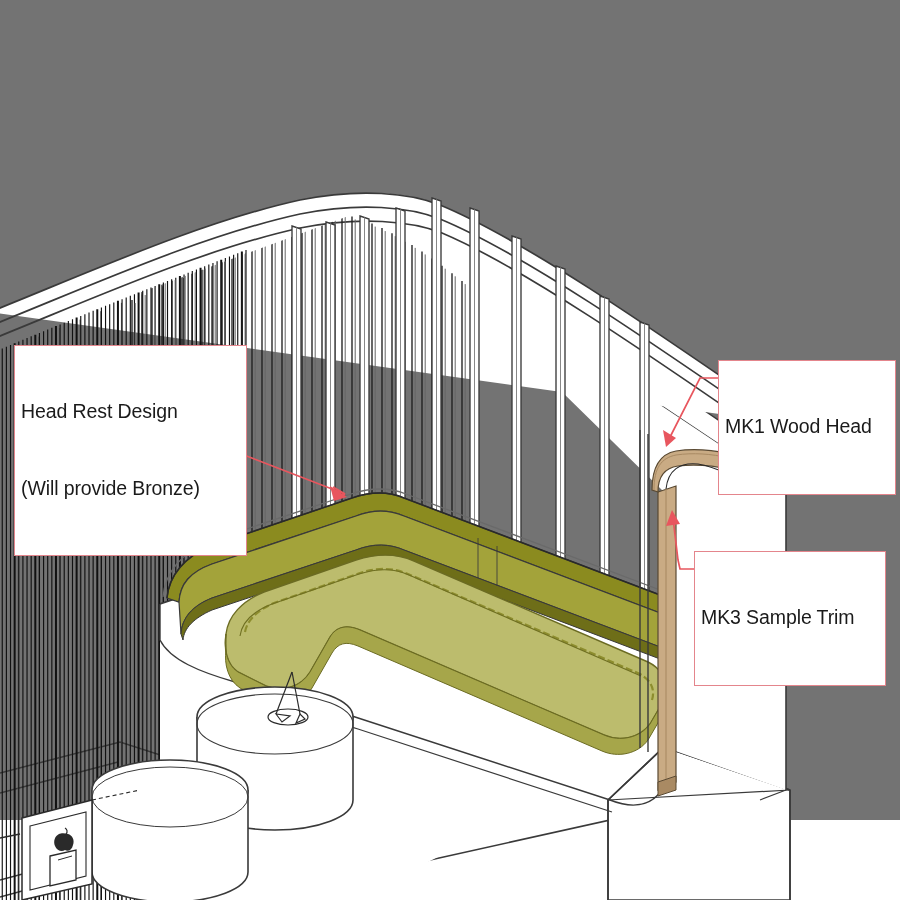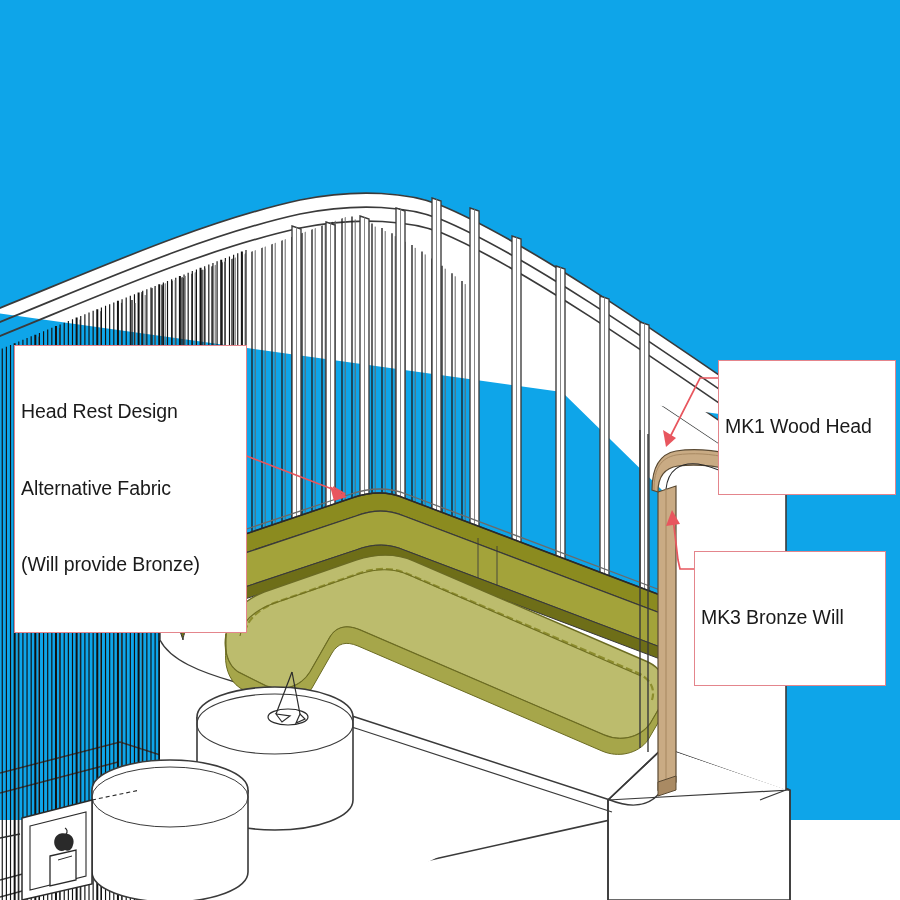--- a/index.html
+++ b/index.html
@@ -4,21 +4,21 @@
 <title>Interior Design Markup Drawing</title>
 <style>
   html,body{margin:0;padding:0;background:#ffffff;}
   body{
     font-family:"Liberation Sans", sans-serif;
     width:900px;height:900px;overflow:hidden;
   }
   #stage{
     position:relative;
     width:900px;height:820px;
-    background:#0ea5e9;
+    background:#737373;
   }
   #drawing{
     position:absolute;left:0;top:0;
     width:900px;height:900px;
   }
   .callout{
     position:absolute;
     background:#ffffff;
     border:1.4px solid #e4858c;
     box-sizing:border-box;
@@ -428,25 +428,24 @@
 
       <path d="M 694 569 L 680 569 L 678 560 L 673 518"></path>
       <polygon points="672,510 666,526 680,524" fill="#e8565e" stroke="none"></polygon>
     </g>
 
     </g>
   </svg>
 
   <div class="callout" id="callout-headrest">
     <span class="callout-line">Head Rest Design</span>
-    <span class="callout-line">Alternative Fabric</span>
     <span class="callout-line">(Will provide Bronze)</span>
   </div>
 
   <div class="callout" id="callout-mk1">
     <span class="callout-line">MK1 Wood Head</span>
   </div>
 
   <div class="callout" id="callout-mk3">
-    <span class="callout-line">MK3 Bronze Will</span>
+    <span class="callout-line">MK3 Sample Trim</span>
   </div>
 
 </div>
 
 </body></html>

